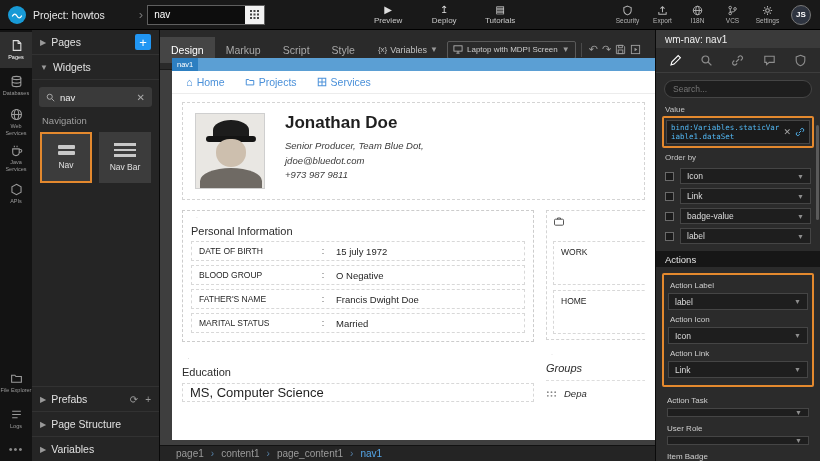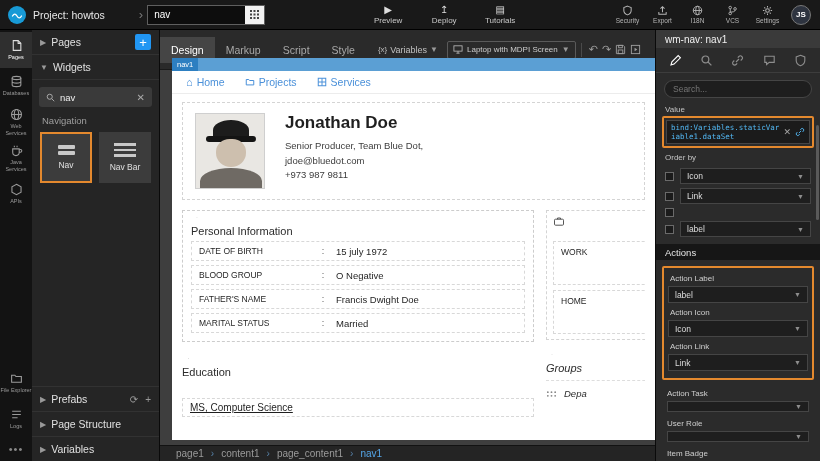--- a/index.html
+++ b/index.html
@@ -70,33 +70,33 @@
   .navlink { color:#4a90d9; font-size:10.5px; display:flex; align-items:center; gap:4px; cursor:pointer; }
   .homegl { font-size:11px; line-height:11px; }
 
   .profile { margin:8px 10px 0; border:1px dashed #d4d4d4; padding:10px 12px; display:flex; gap:20px; }
   .photo { width:70px; height:76px; background:#e9e7e3; border:1px solid #cfcfcf; position:relative; overflow:hidden; flex:none; }
   .hat-top { position:absolute; left:17px; top:6px; width:36px; height:20px; background:#1c1c1c; border-radius:50% 50% 0 0; }
   .hat-brim { position:absolute; left:10px; top:22px; width:50px; height:6px; background:#141414; border-radius:3px; }
   .face { position:absolute; left:20px; top:25px; width:30px; height:28px; background:#cdbfae; border-radius:45% 45% 50% 50%; }
   .shoulders { position:absolute; left:4px; bottom:-6px; width:62px; height:26px; background:#6f6a64; border-radius:50% 50% 0 0; }
   .pname { font-size:17px; font-weight:bold; color:#1f1f1f; margin-bottom:6px; }
-  .pline { font-size:9.5px; color:#3c3c3c; line-height:1.55; }
+  .pline { font-size:9.5px; color:#3c3c3c; line-height:1.55;font-style:italic; }
 
   .cols { display:flex; gap:12px; padding:0 10px; margin-top:10px; }
   .colL { width:352px; flex:none; }
   .colR { flex:1; overflow:hidden; }
   .panel { border:1px dashed #cccccc; padding:6px 8px 8px; background:#fff; }
   .ph { display:flex; align-items:flex-start; gap:7px; font-size:11px; color:#2b2b2b; height:20px;flex-direction:column; }
   .info-row { border:1px dashed #d8d8d8; height:20px; display:flex; align-items:center; margin-top:4px; color:#2b2b2b; }
   .ir-label { width:118px; padding-left:7px; font-size:8.5px; color:#1f1f1f; }
   .ir-sep { width:26px; text-align:center; color:#555; font-size:9px; }
   .ir-val { font-size:9.5px; color:#1f1f1f; }
   .edu { margin-top:16px; }
-  .edu-item { border:1px dashed #d8d8d8; height:19px; display:flex; align-items:center; padding-left:7px; font-size:10px; color:#1f1f1f; margin-top:20px;text-decoration:underline; }
+  .edu-item { border:1px dashed #d8d8d8; height:19px; display:flex; align-items:center; padding-left:7px; font-size:13px; color:#1f1f1f; margin-top:5px; }
 
   .addr { border:1px dashed #d4d4d4; padding:5px 6px; width:150px; }
   .addr-row { border:1px dashed #d8d8d8; height:44px; font-size:8.5px; color:#1f1f1f; padding:5px 0 0 7px; margin-top:5px; }
   .groups { margin-top:14px; width:150px;font-style:italic; }
   .grow { display:flex; align-items:center; gap:7px; border-top:1px dashed #ddd; margin-top:6px; padding-top:7px; font-size:9.5px; color:#2b2b2b; }
 
   .crumbbar { position:absolute; left:0; right:0; bottom:0; height:16px; background:#242424; display:flex; align-items:center; padding-left:16px; font-size:10px; gap:7px; border-top:1px solid #121212; }
   .crumb { color:#9a9a9a; cursor:pointer; }
   .crumb.active { color:#55a6e8; }
   .csep { color:#557fa5; font-size:10px; }
@@ -531,20 +531,24 @@
   </div>
   <div class="ord">
     <span class="chk"></span>
     <span class="ord-sel">
       <span>Link</span>
       <span class="chev">▼</span>
     </span>
   </div>
   <div class="ord">
     <span class="chk"></span>
+    <span class="ord-sel">
+      <span>badge-value</span>
+      <span class="chev">▼</span>
+    </span>
   </div>
   <div class="ord">
     <span class="chk"></span>
     <span class="ord-sel">
       <span>label</span>
       <span class="chev">▼</span>
     </span>
   </div>
 
   <div class="sec-head">Actions</div>

